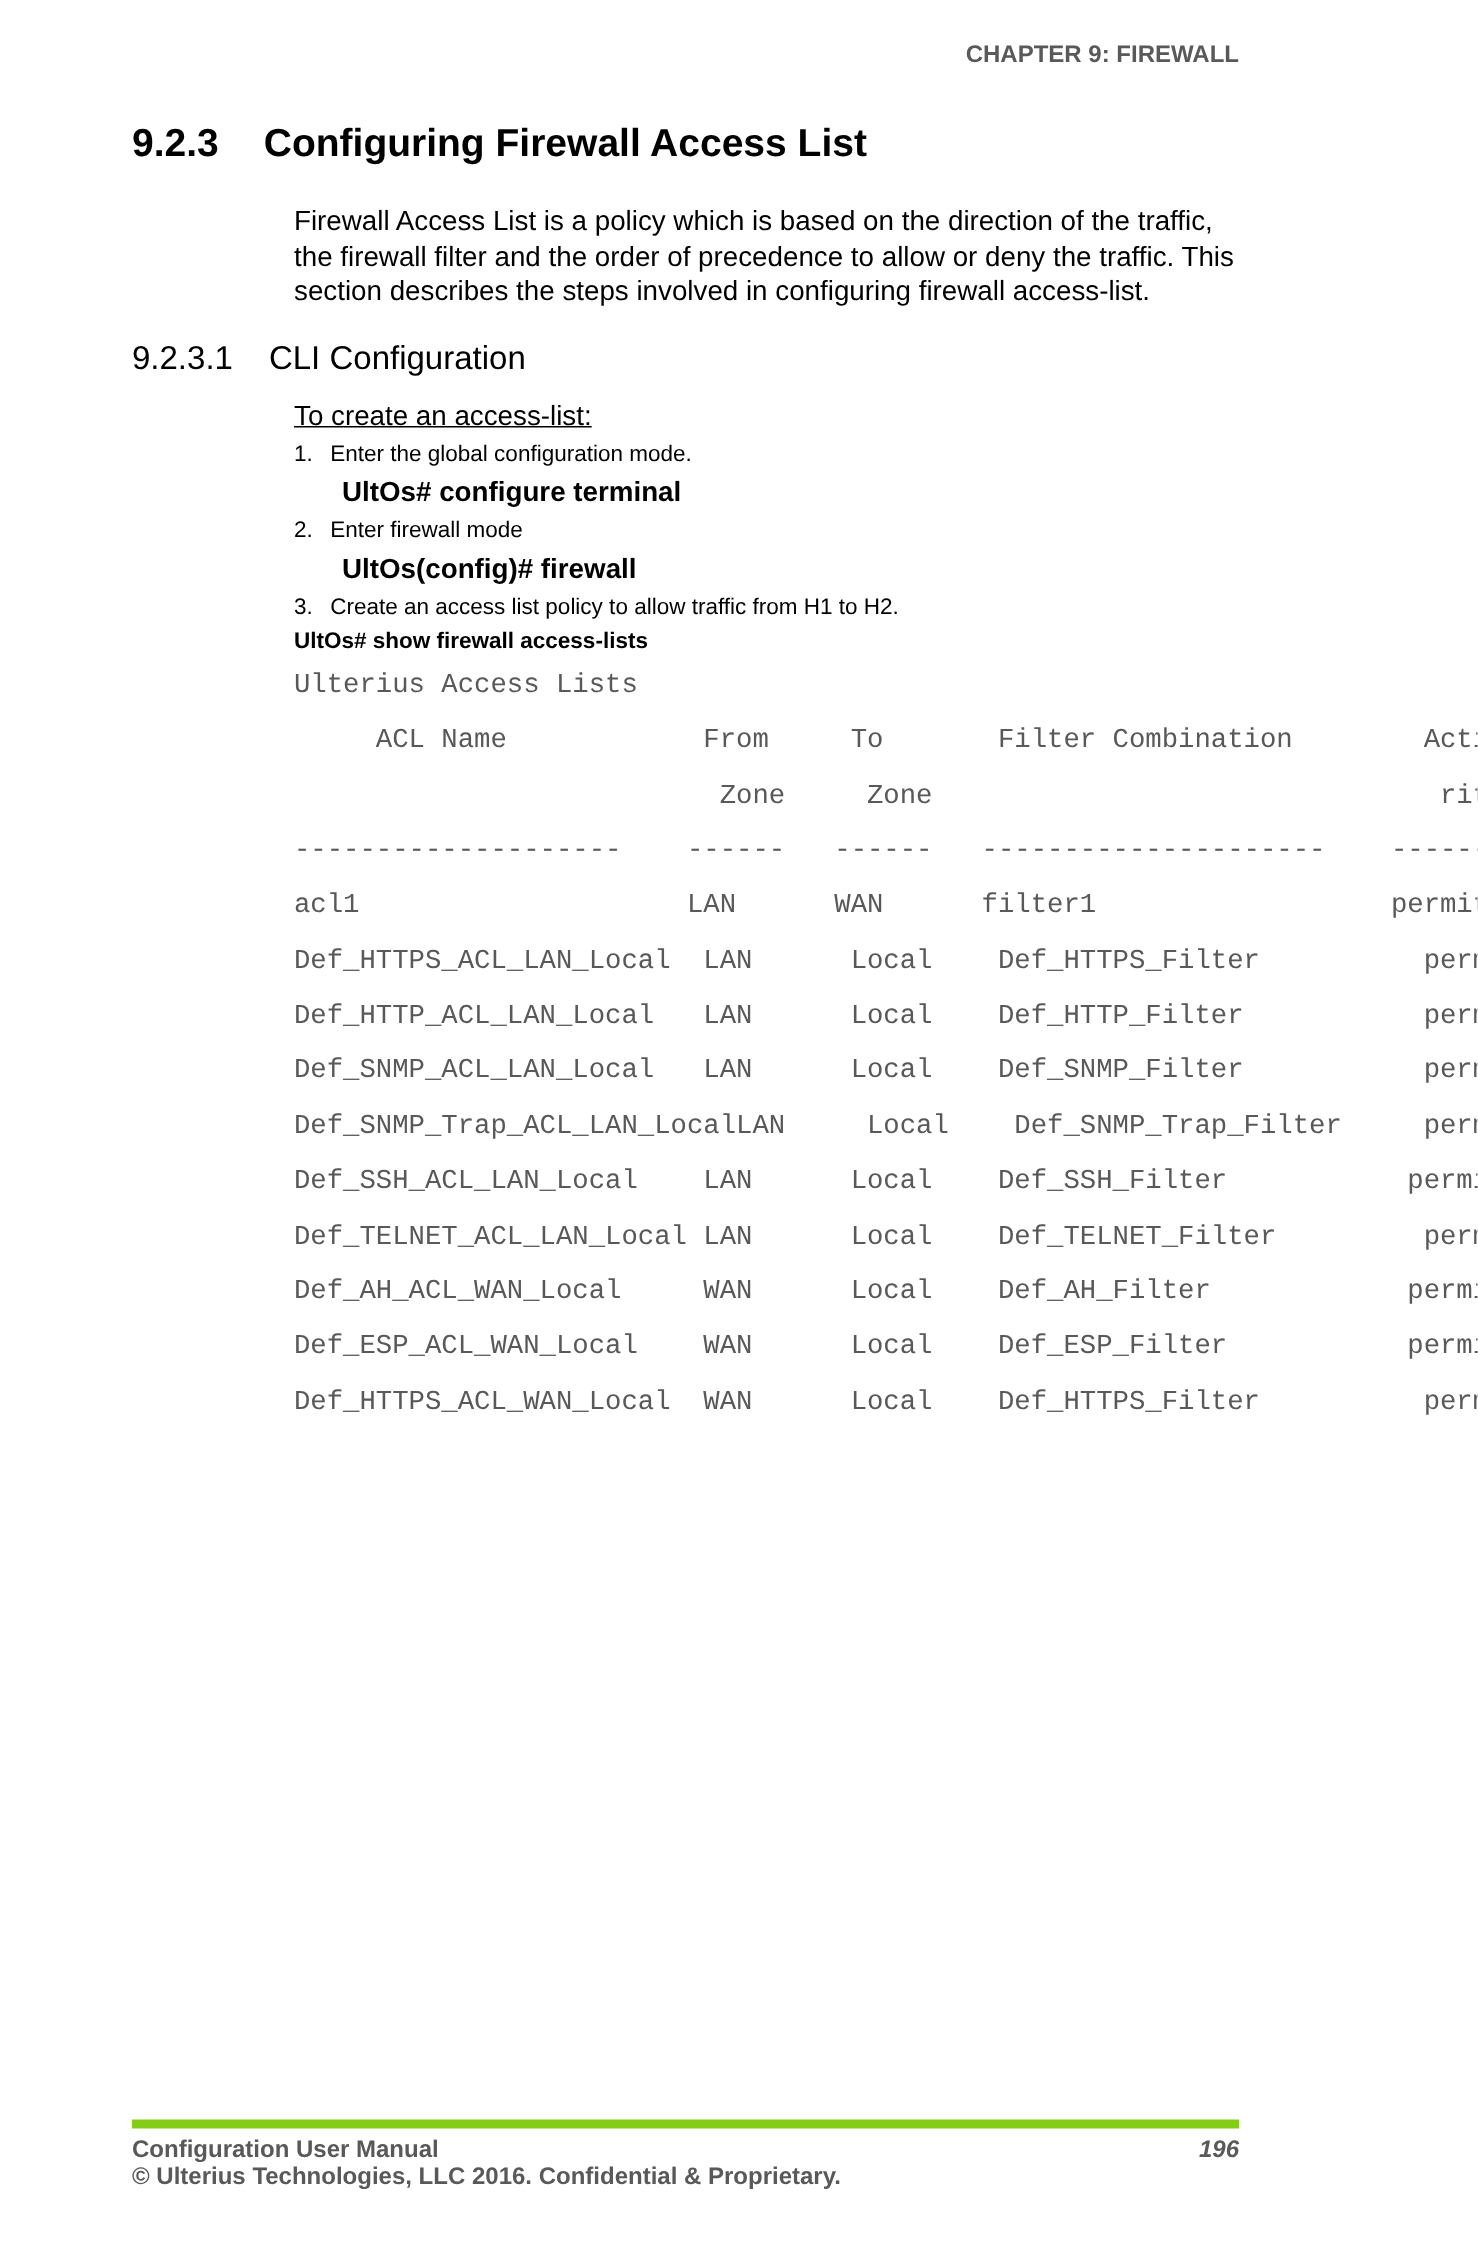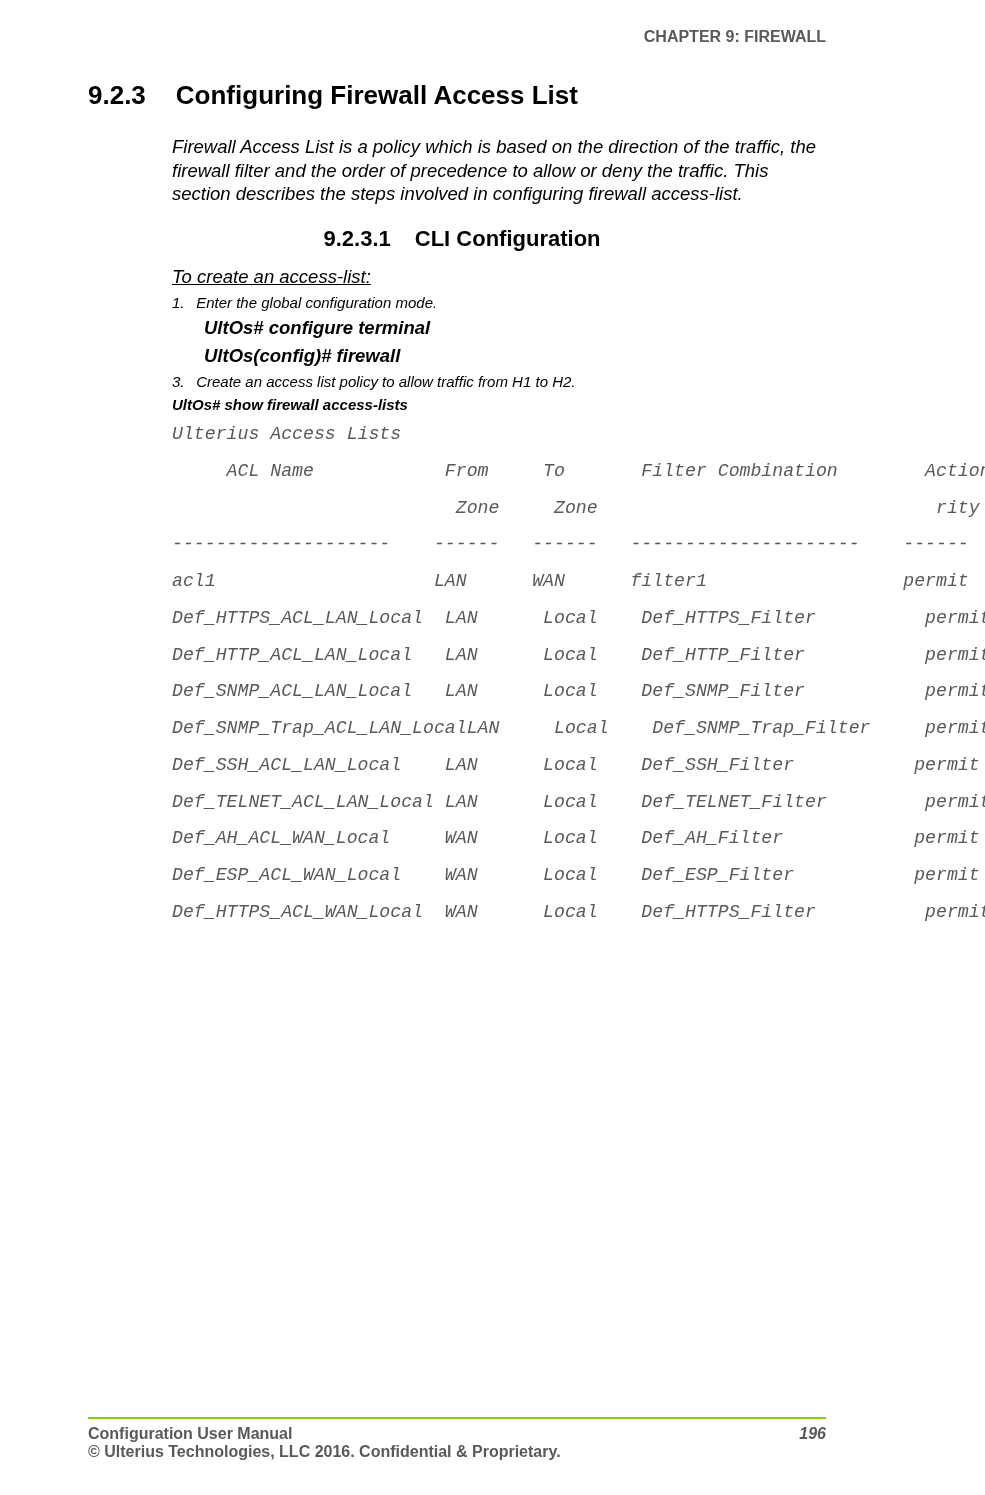--- a/index.html
+++ b/index.html
@@ -25,33 +25,31 @@
     font-size: 16px;
     margin-bottom: 34px;
   }
   .h2 {
     font-size: 26px;
     font-weight: bold;
     margin: 0 0 24px 0;
   }
   .h2 .secnum { display:inline-block; margin-right: 30px; text-align: center; }
   .body-indent {
-    margin-left: 84px;
-    font-style: italic;
+    margin-left: 108px;
   }
   .p {
     font-size: 18.5px;
     line-height: 1.28;
     margin: 0 0 20px 0;
   }
   .h3 {
     font-size: 22px;
-    font-weight: bold;
-    margin: 8px 0 14px 10px;
-    text-align: center;
+    font-weight: normal;
+    margin: 8px 0 14px 0;
   }
   .h3 .secnum { display:inline-block; margin-right: 24px; }
   .ul-instruction {
     font-size: 18.5px;
     text-decoration: underline;
     margin: 0 0 6px 0;
   }
   .ol-item {
     font-size: 15px;
     margin: 0 0 6px 0;
@@ -76,21 +74,21 @@
     white-space: pre;
     line-height: 1.25;
     margin: 0 0 14px 0;
     overflow: visible;
   }
   .footer {
     position: absolute;
     left: 88px;
     right: 80px;
     bottom: 34px;
-    border-top: 2px solid #84cc16;
+    border-top: 6px solid #84cc16;
     padding-top: 6px;
     color: #595959;
     font-weight: bold;
     font-size: 16px;
     display: flex;
     justify-content: space-between;
   }
   .footer-right { text-align: right; font-style: italic; }
 </style>
 </head>
@@ -112,20 +110,21 @@
     <span class="secnum">9.2.3.1</span><span>CLI Configuration</span>
   </h3>
 
   <div class="body-indent">
 
     <p class="ul-instruction">To create an access-list:</p>
 
     <p class="ol-item"><span class="num">1.</span>  <span>Enter the global configuration mode.</span></p>
     <p class="cmd">UltOs# configure terminal</p>
 
+    <p class="ol-item"><span class="num">2.</span>  <span>Enter firewall mode</span></p>
     <p class="cmd">UltOs(config)# firewall</p>
 
     <p class="ol-item"><span class="num">3.</span>  <span>Create an access list policy to allow traffic from H1 to H2.</span></p>
 
 
     <p class="bold-line">UltOs# show firewall access-lists</p>
 
     <div class="mono-block">Ulterius Access Lists</div>
     <div class="mono-block">     ACL Name            From     To       Filter Combination        Action  Prio-  Fragmented</div>
     <div class="mono-block">                          Zone     Zone                               rity   Packet</div>

